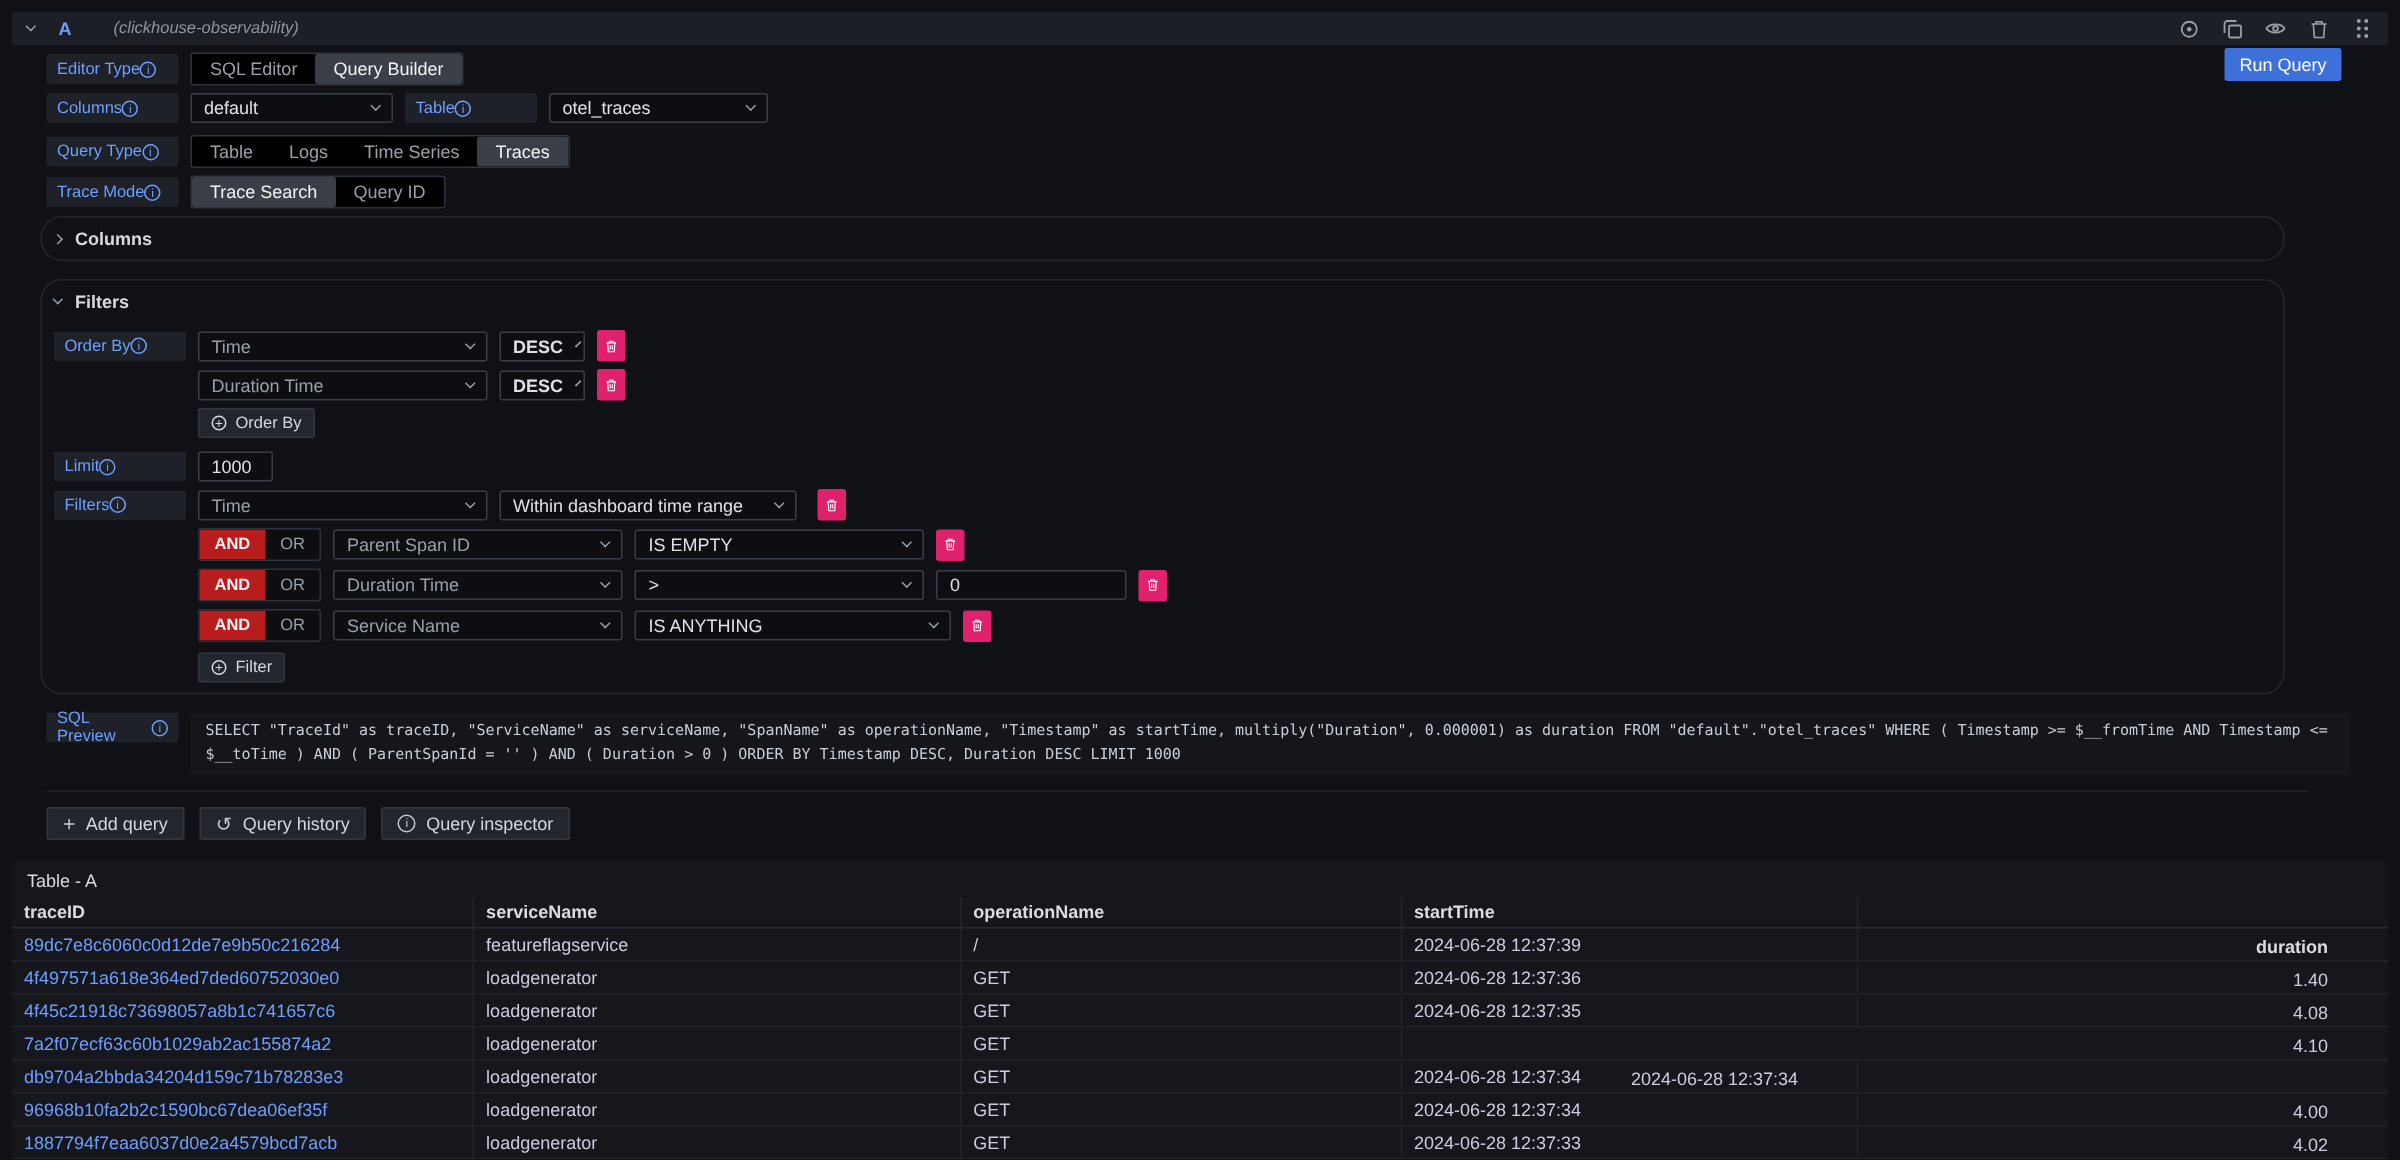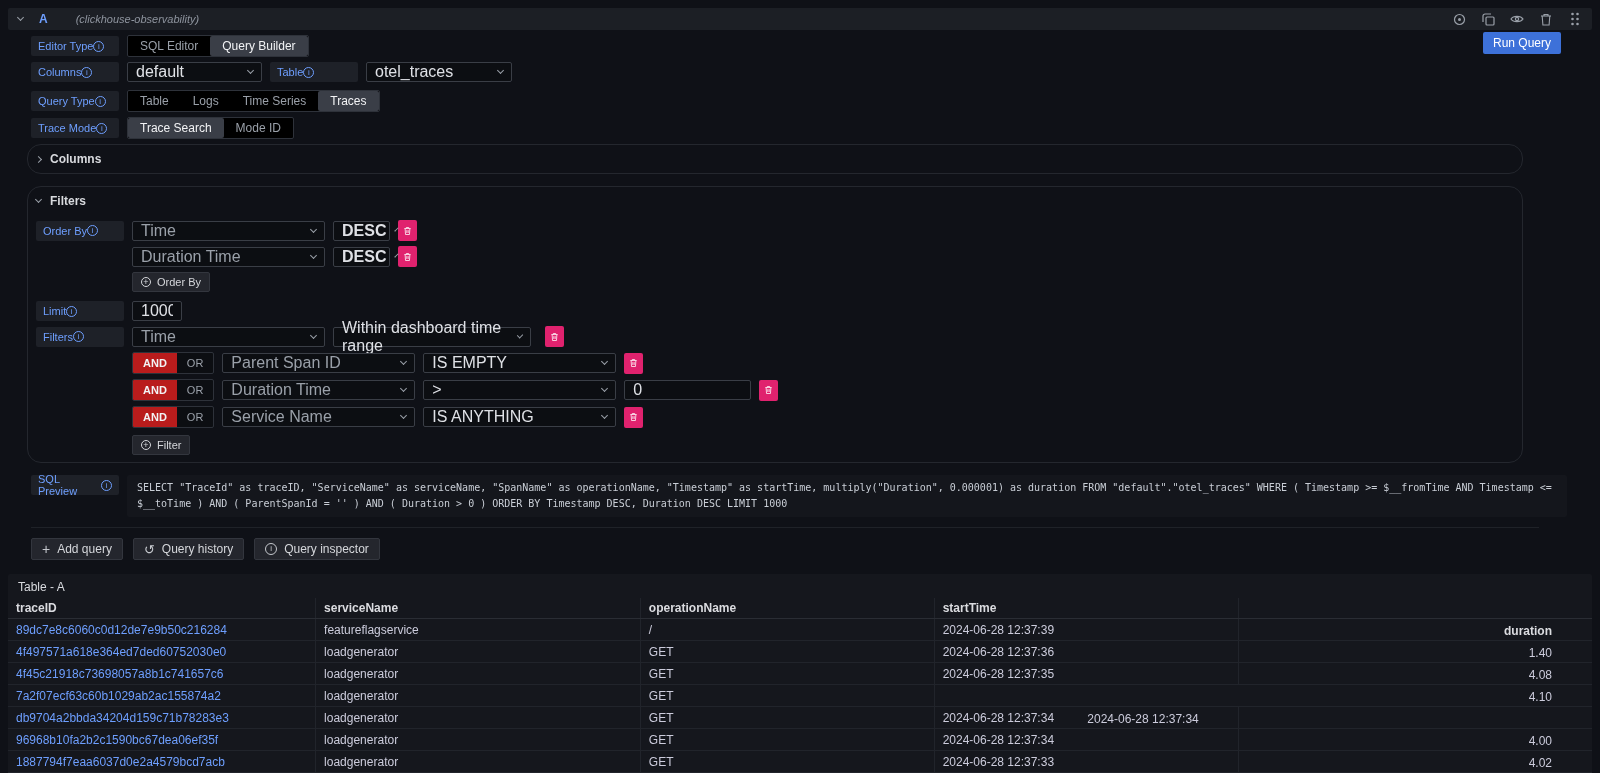--- a/index.html
+++ b/index.html
@@ -47,21 +47,21 @@
     border-radius:2px; height:22px; overflow:hidden;
   }
   .radio-opt {
     display:flex; align-items:center; padding:0 12px; color:#9aa0a9; cursor:pointer;
     font-size:12px; font-weight:500; border-radius:2px;
   }
   .radio-opt.active { background:#3a3e47; color:#f2f3f5; }
   .select, .tinput {
     height:20px; background:#0c0e12; border:1px solid #3a3e46; border-radius:2px;
     display:flex; align-items:center; justify-content:space-between;
-    padding:0 8px; color:#dfe1e6; font-size:16px; cursor:pointer;
+    padding:0 8px; color:#dfe1e6; font-size:12px; cursor:pointer;
   }
   .select .val.dim { color:#9aa0a9; }
   .select .chev { margin-left:10px; }
   input.tinput { font-family:inherit; color:#dfe1e6; cursor:text; }
   .trash-btn {
     width:19px; height:21px; background:#e0226e; border:none; border-radius:2px;
     display:flex; align-items:center; justify-content:center; cursor:pointer; margin-left:8px; flex:none;
   }
   .section {
     border:1px solid #24272e; border-radius:14px; margin:3px 24px 12px -4px; padding:5px 8px;
@@ -223,21 +223,21 @@
         </span>
       </div>
 
       <div class="frow">
         <span class="inline-label">
           <span>Trace Mode</span>
           <span class="info">i</span>
         </span>
         <span class="radio-group">
           <span class="radio-opt active">Trace Search</span>
-          <span class="radio-opt">Mode ID</span>
+          <span class="radio-opt">Query ID</span>
         </span>
       </div>
 
       <div class="section">
         <div class="section-header">
           <span class="chev right"></span>
           <span class="section-title">Columns</span>
         </div>
       </div>
 
@@ -379,21 +379,21 @@
         <div class="frow">
           <span class="indent"></span>
           <span class="bool-group">
             <span class="bool-opt active">AND</span>
             <span class="bool-opt or">OR</span>
           </span>
           <span class="select" style="width:193px">
             <span class="val dim">Service Name</span>
             <span class="chev down"></span>
           </span>
-          <span class="select" style="width:193px;margin-left:8px">
+          <span class="select" style="width:211px;margin-left:8px">
             <span class="val">IS ANYTHING</span>
             <span class="chev down"></span>
           </span>
           <button class="trash-btn">
             <svg width="10" height="12" viewBox="0 0 10 12" fill="none" stroke="#fff" stroke-width="1.1">
                 <path d="M0.5 2.5h9"></path>
                 <path d="M3.3 2.5V1h3.4v1.5"></path>
                 <path d="M1.6 2.5l.6 8.5h5.6l.6-8.5"></path>
                 <path d="M4 4.8v4M6 4.8v4"></path>
               </svg>

